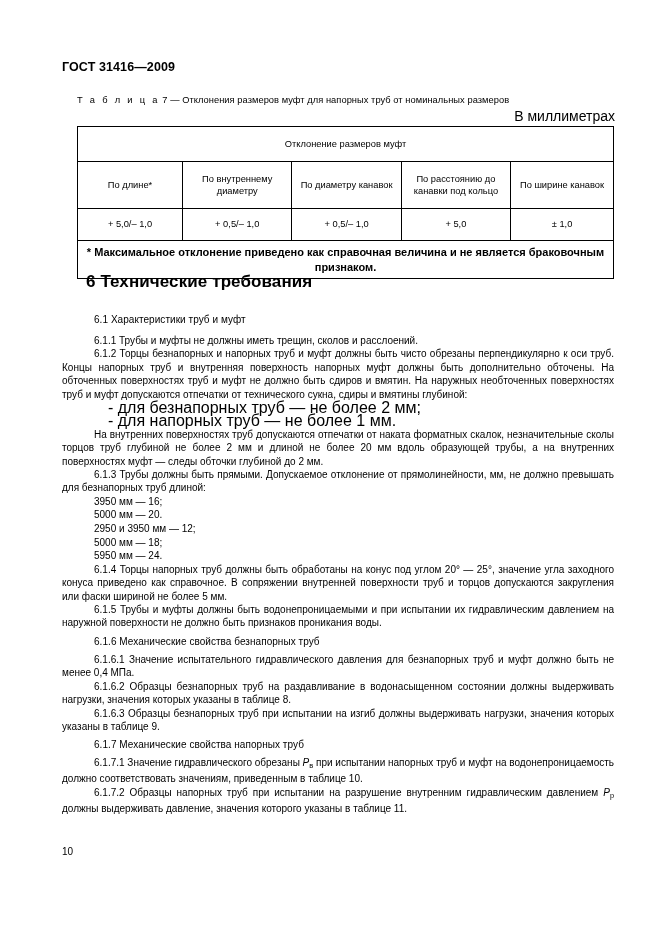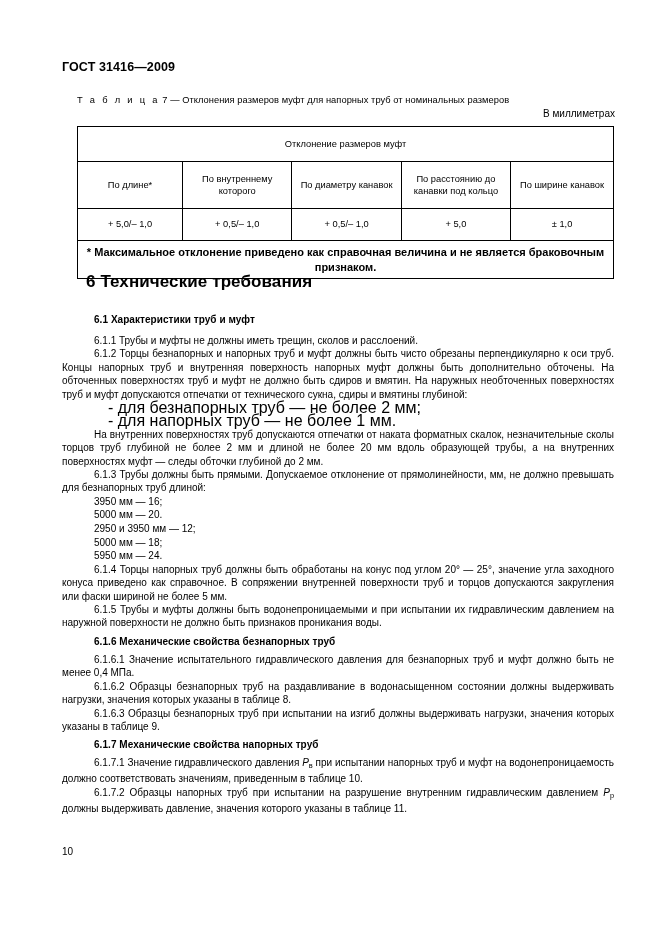--- a/index.html
+++ b/index.html
@@ -41,21 +41,21 @@
     white-space: nowrap;
     letter-spacing: 0.05px;
   }
   .table-caption .tword {
     letter-spacing: 2.3px;
   }
   .units-note {
     position: absolute;
     right: 46px;
     top: 108px;
-    font-size: 10px;
+    font-size: 14px;
     white-space: nowrap;
   }
 
   
   .tbl-wrap {
     position: absolute;
     left: 77px;
     top: 126px;
     width: 537px;
   }
@@ -104,21 +104,21 @@
   }
   h2.sec {
     font-size: 17px;
     font-weight: bold;
     margin: 0 0 0 24px;
     padding: 0;
     letter-spacing: 0.1px;
   }
   h3.sub {
     font-size: 10px;
-    font-weight: bold;
+    font-weight: normal;
     margin: 0 0 0 32px;
     padding: 0;
     letter-spacing: 0.05px;
   }
   .gap-lg { height: 22px; }
   .gap-sm { height: 9px; }
   .gap-xs { height: 6px; }
 
   p.para {
     font-size: 10px;
@@ -182,21 +182,21 @@
         <col style="width:20.4%">
         <col style="width:20.4%">
         <col style="width:19.2%">
       </colgroup>
       <tbody>
         <tr>
           <td class="span-head outer-top outer-left outer-right" colspan="5">Отклонение размеров муфт</td>
         </tr>
         <tr>
           <td class="colhead outer-left">По длине*</td>
-          <td class="colhead">По внутреннему которого</td>
+          <td class="colhead">По внутреннему диаметру</td>
           <td class="colhead">По диаметру канавок</td>
           <td class="colhead">По расстоянию до канавки под кольцо</td>
           <td class="colhead outer-right">По ширине канавок</td>
         </tr>
         <tr>
           <td class="val outer-left">+ 5,0/– 1,0</td>
           <td class="val">+ 0,5/– 1,0</td>
           <td class="val">+ 0,5/– 1,0</td>
           <td class="val">+ 5,0</td>
           <td class="val outer-right">± 1,0</td>
@@ -237,21 +237,21 @@
     <div class="gap-xs"></div>
 
     <p class="para">6.1.6.1   Значение испытательного гидравлического давления для безнапорных труб и муфт должно быть не менее 0,4 МПа.</p>
     <p class="para">6.1.6.2   Образцы безнапорных труб на раздавливание в водонасыщенном состоянии должны выдерживать нагрузки, значения которых указаны в таблице 8.</p>
     <p class="para">6.1.6.3   Образцы безнапорных труб при испытании на изгиб должны выдерживать нагрузки, значения которых указаны в таблице 9.</p>
 
     <div class="gap-xs"></div>
     <h3 class="sub">6.1.7   Механические свойства напорных труб</h3>
     <div class="gap-xs"></div>
 
-    <p class="para"><span>6.1.7.1   Значение гидравлического давления </span><i class="var">P</i><sub class="sb">в</sub><span> при испытании напорных труб и муфт на водонепроницаемость должно соответствовать значениям, приведенным в таблице 10.</span></p>
+    <p class="para"><span>6.1.7.1   Значение гидравлического обрезаны </span><i class="var">P</i><sub class="sb">в</sub><span> при испытании напорных труб и муфт на водонепроницаемость должно соответствовать значениям, приведенным в таблице 10.</span></p>
 
     <p class="para"><span>6.1.7.2   Образцы напорных труб при испытании на разрушение внутренним гидравлическим давлением </span><i class="var">P</i><sub class="sb">р</sub><span> должны выдерживать давление, значения которого указаны в таблице 11.</span></p>
 
   </div>
 
   <div class="folio">10</div>
 
 </div>
 
 </body></html>

